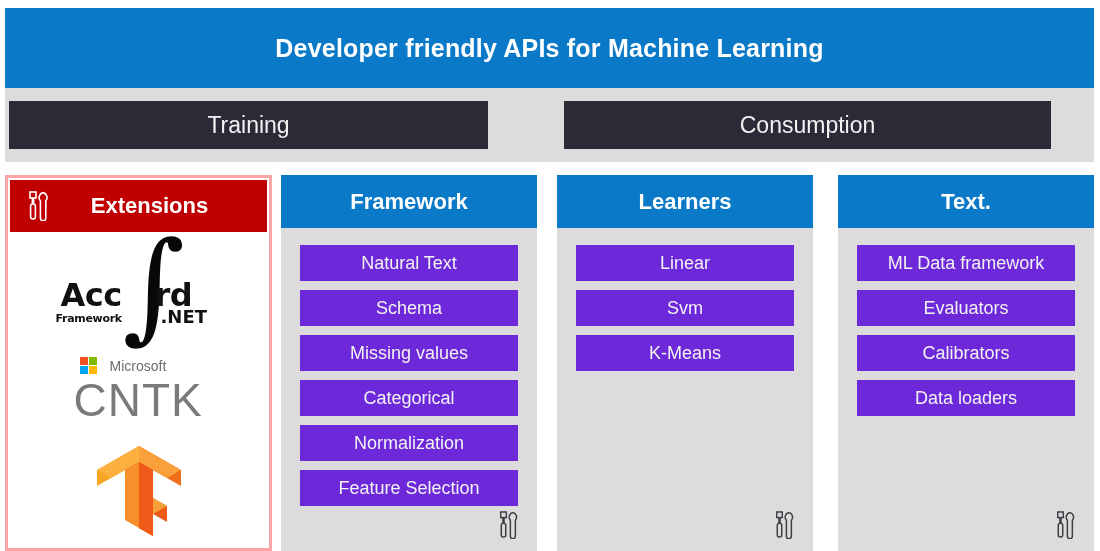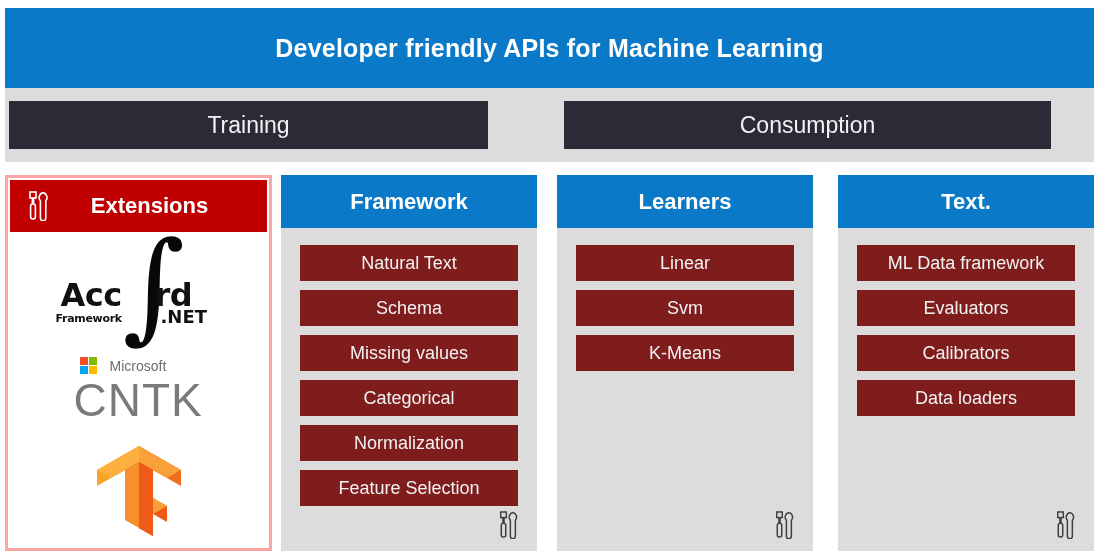--- a/index.html
+++ b/index.html
@@ -252,21 +252,21 @@
   }
 
   
   .items {
     position: relative;
     padding: 17px 19px 0 19px;
   }
   .item {
     height: 36px;
     margin-bottom: 9px;
-    background: #7f1d1d;
+    background: #6d28d9;
     display: flex;
     align-items: center;
     justify-content: center;
   }
   .item span {
     color: #f2f2f2;
     font-size: 18px;
   }
 </style>
 </head>

